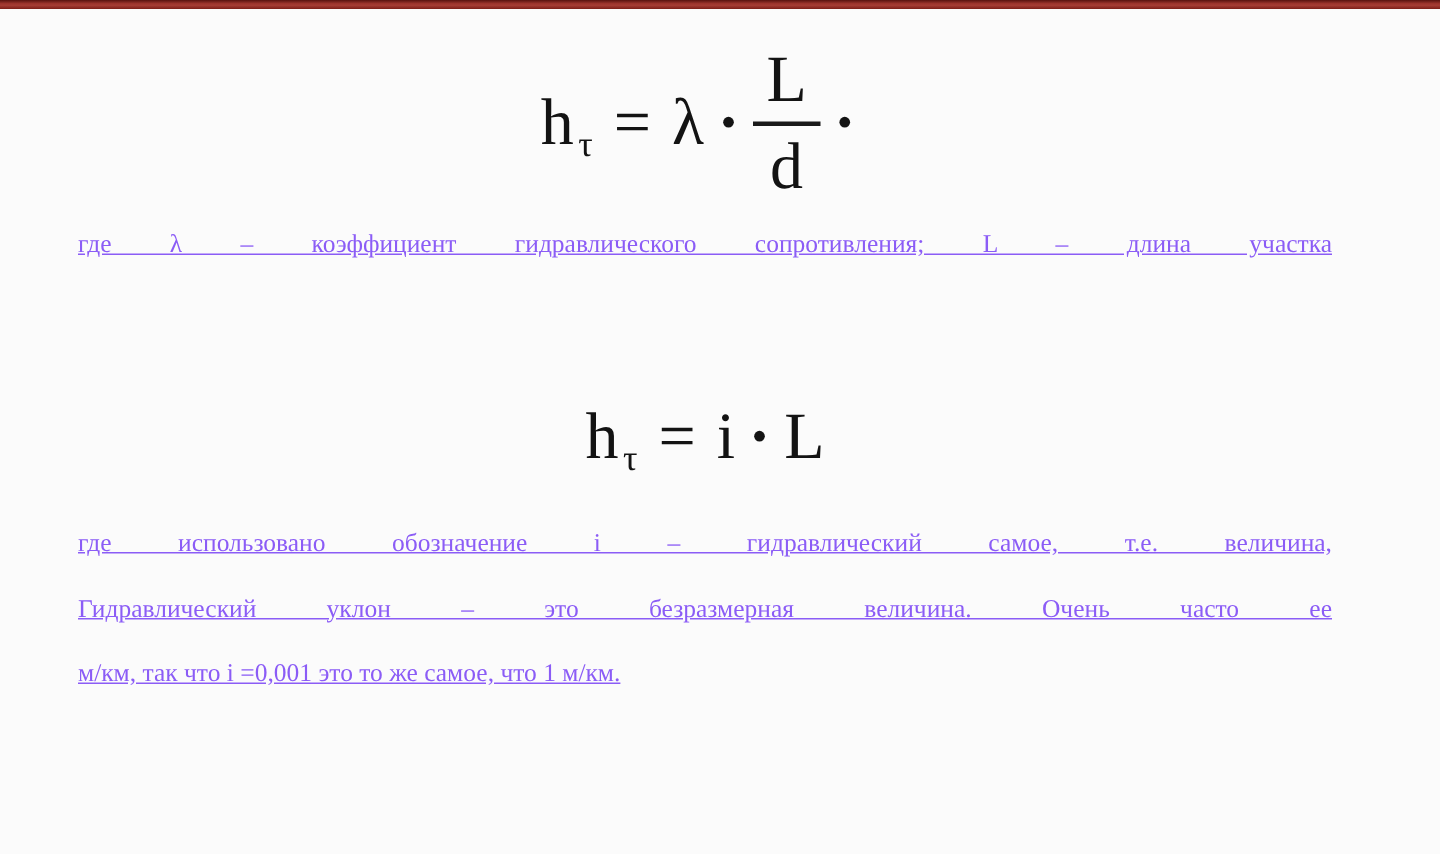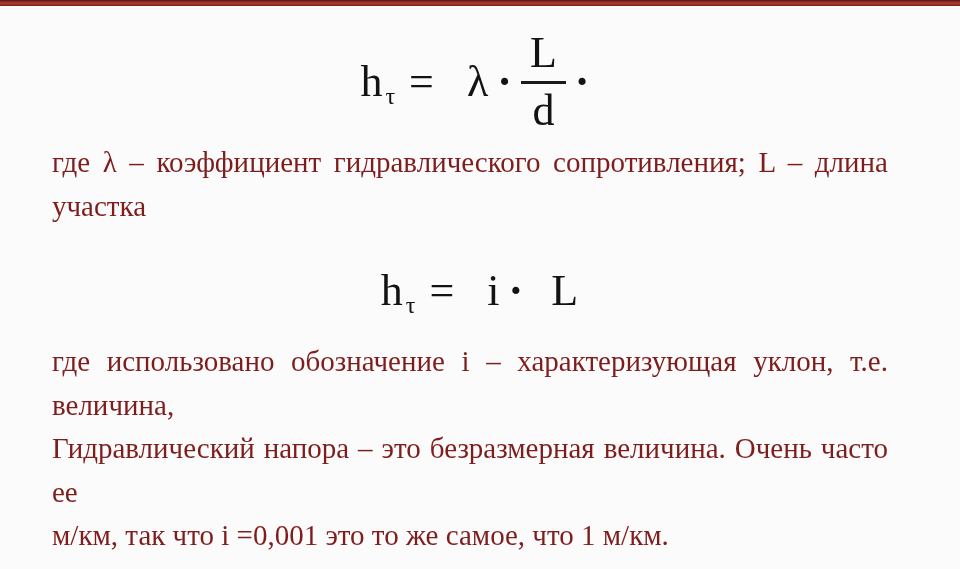--- a/index.html
+++ b/index.html
@@ -20,21 +20,21 @@
 
   
   .formula {
     position: absolute; left: 52px; width: 836px;
     display: flex; justify-content: center; align-items: center;
     font-size: 44px; color: #131313;
   }
   .f1 { top: 26px; height: 112px; }
   .f2 { top: 256px; height: 70px; }
 
-  .sym { line-height: 1; margin-left: 19px; }
+  .sym { line-height: 1; }
   .sub {
     font-size: 24px; line-height: 0;
     position: relative; top: 0.33em; margin-left: 3px;
   }
   .op.eq  { margin: 0 14px; line-height: 1; }
   .op.dot { margin: 0 9px;  line-height: 1; font-weight: bold; }
 
   .frac {
     display: inline-flex; flex-direction: column; align-items: center;
     line-height: 1;
@@ -46,22 +46,23 @@
   }
   .frac .den { padding-top: 5px; line-height: 1; white-space: nowrap; }
   .sup {
     font-size: 24px; line-height: 0;
     position: relative; top: -0.62em; margin-left: 2px;
   }
 
   
   .para {
     position: absolute; left: 52px; width: 836px;
-    font-size: 29px; line-height: 43.5px;
-    color: #7f1d1d;
+    font-size: 17px; line-height: 43.5px;
+    color: #8b5cf6;
+    text-decoration: underline;
   }
   .p1 { top: 141px; }
   .p2 { top: 340px; }
   .line { white-space: nowrap; }
   .line.justify {
     white-space: normal;
     text-align: justify;
     text-align-last: justify;
   }
 </style>
@@ -90,18 +91,18 @@
 
   <div class="formula f2">
     <span class="sym"><span>h</span><span class="sub">τ</span></span>
     <span class="op eq">=</span>
     <span class="sym">i</span>
     <span class="op dot">·</span>
     <span class="sym">L</span>
   </div>
 
   <div class="para p2">
-    <div class="line justify">где использовано обозначение i – характеризующая уклон, т.е. величина,</div>
-    <div class="line justify">Гидравлический напора – это безразмерная величина. Очень часто ее</div>
+    <div class="line justify">где использовано обозначение i – гидравлический самое, т.е. величина,</div>
+    <div class="line justify">Гидравлический уклон – это безразмерная величина. Очень часто ее</div>
     <div class="line">м/км, так что i =0,001 это то же самое, что 1 м/км.</div>
   </div>
 
 </div>
 
 </body></html>

